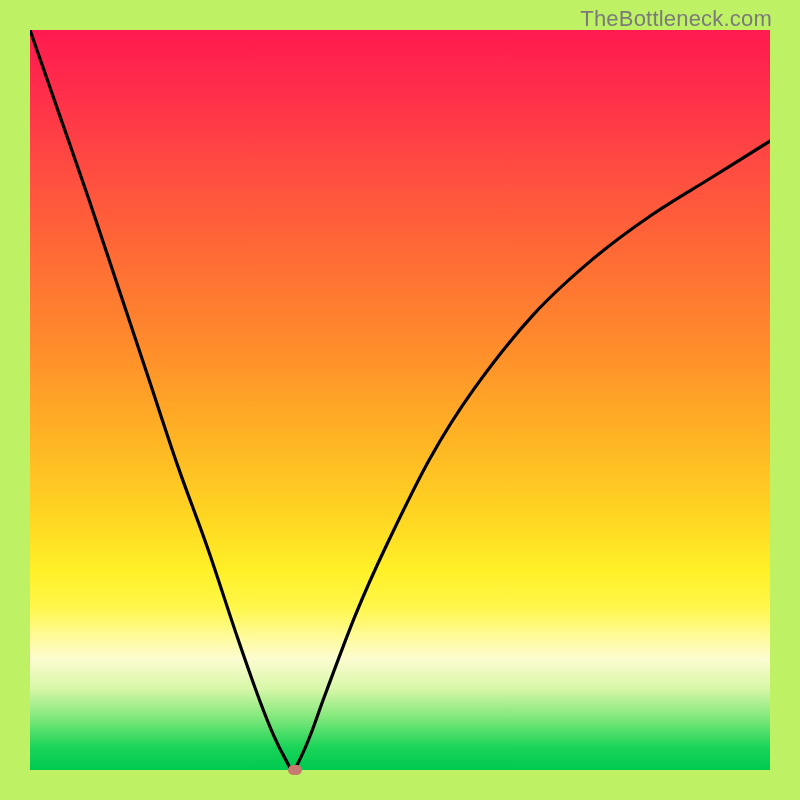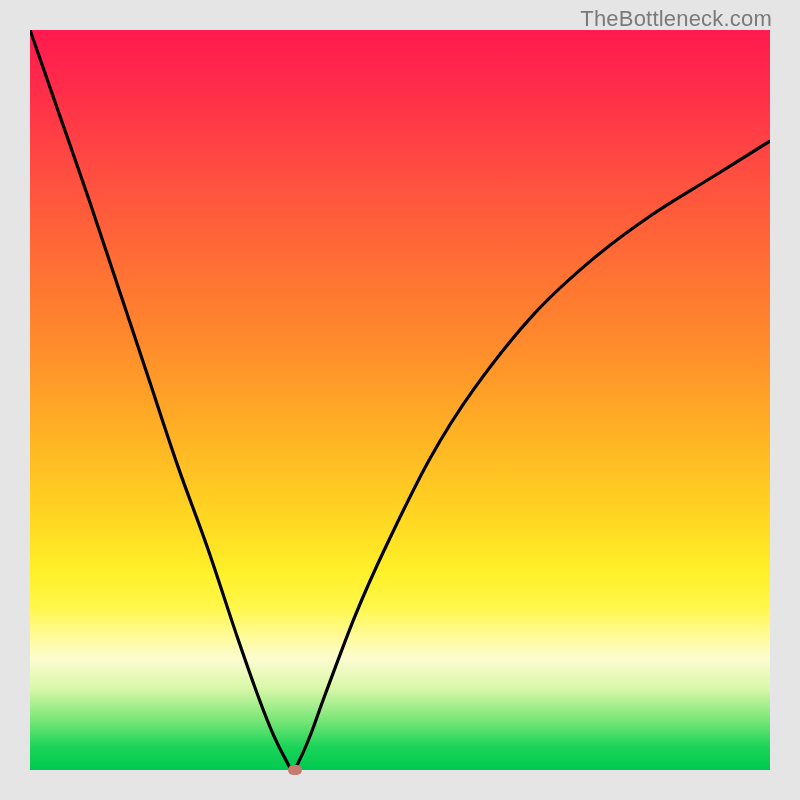--- a/index.html
+++ b/index.html
@@ -7,21 +7,21 @@
     padding: 0;
     width: 800px;
     height: 800px;
     background: #000;
     font-family: Arial, Helvetica, sans-serif;
   }
   .container {
     position: relative;
     width: 800px;
     height: 800px;
-    background: #e5e5e5;
+    background: #bef264;
   }
   .plot-area {
     position: absolute;
     left: 30px;
     top: 30px;
     width: 740px;
     height: 740px;
     background: linear-gradient(to bottom,
       #ff1a4f 0%,
       #ff2d4a 8%,

